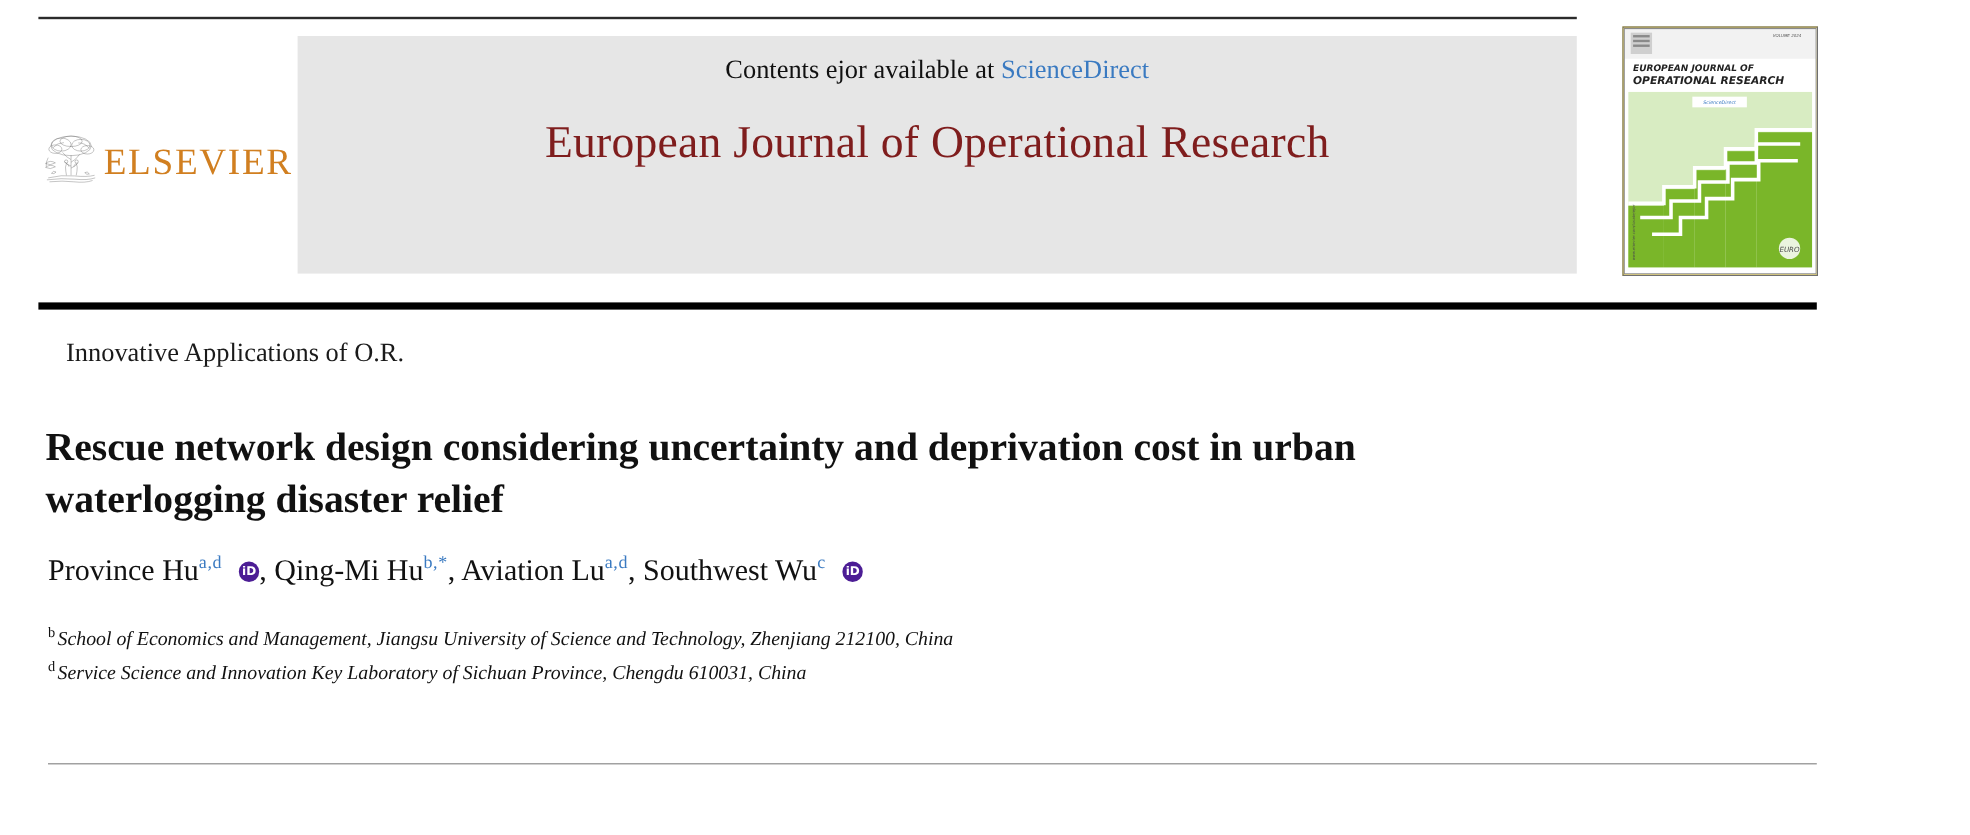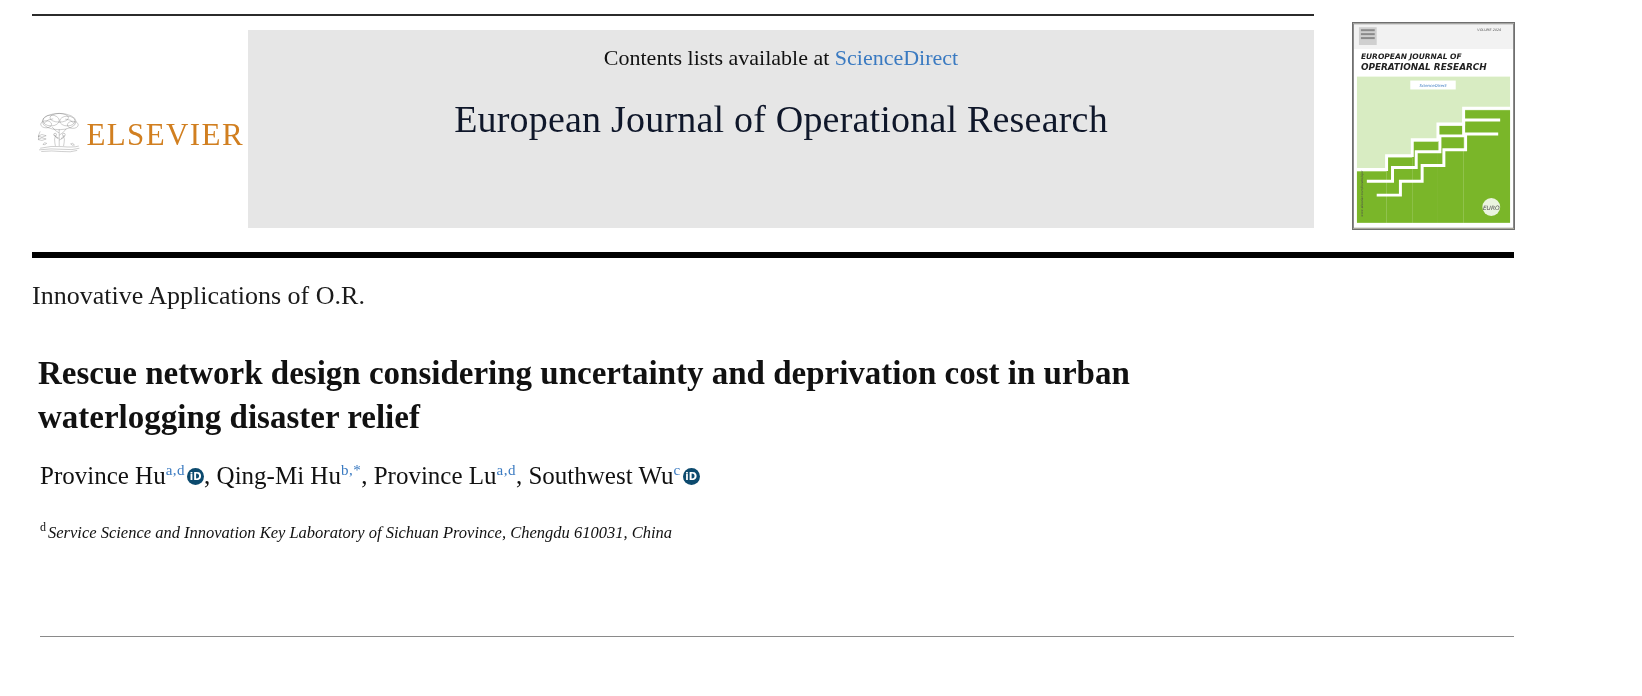--- a/index.html
+++ b/index.html
@@ -72,21 +72,21 @@
     color: #111;
     line-height: 1.3;
   }
   .contents-line a {
     color: #3a7ac1;
     text-decoration: none;
   }
   .journal-title {
     font-size: 38px;
     margin-top: 24px;
-    color: #0f172a;
+    color: #7f1d1d;
     letter-spacing: 0.2px;
     white-space: nowrap;
   }
   .homepage-line {
     position: absolute;
     bottom: 12px;
     font-family: "DejaVu Sans", sans-serif;
     font-size: 19px;
     color: #222;
   }
@@ -115,23 +115,23 @@
     left: 32px;
     top: 252px;
     width: 1482px;
     height: 6px;
     background: #000;
   }
 
   
   .section-label {
     position: absolute;
-    left: 32px;
+    left: 55px;
     top: 281px;
-    font-size: 26px;
+    font-size: 22px;
     color: #1a1a1a;
   }
   .article-title {
     position: absolute;
     left: 38px;
     top: 330px;
     width: 1250px;
     font-size: 33px;
     line-height: 1.33;
     color: #111;
@@ -149,29 +149,29 @@
     font-size: 15px;
     color: #3a7ac1;
     vertical-align: super;
     letter-spacing: 0.5px;
   }
   .orcid {
     display: inline-block;
     width: 17px;
     height: 17px;
     border-radius: 50%;
-    background: #0c4a6e;
+    background: #4c1d95;
     color: #fff;
     font-family: "DejaVu Sans", sans-serif;
     font-size: 10px;
     font-weight: bold;
     line-height: 17px;
     text-align: center;
     vertical-align: 4px;
-    margin-left: 2px;
+    margin-left: 14px;
   }
 
   .affiliations {
     position: absolute;
     left: 40px;
     top: 518px;
     width: 1320px;
   }
   .aff-line {
     font-size: 16.5px;
@@ -238,21 +238,21 @@
 
         <path d="M40 126 q6 -10 14 -4 q-6 8 -14 4 z"></path>
         <path d="M156 128 q-6 -10 -14 -4 q6 8 14 4 z"></path>
       </g>
     </svg>
     <div class="elsevier-word">ELSEVIER</div>
   </div>
 
   <div class="journal-banner">
     <div class="contents-line">
-      <span>Contents lists available at</span>
+      <span>Contents ejor available at</span>
       <a href="#">ScienceDirect</a>
     </div>
     <div class="journal-title">European Journal of Operational Research</div>
   </div>
 </div>
 
 <div class="cover">
   <svg class="cover-svg" viewBox="0 0 163 208">
     <rect x="0" y="0" width="163" height="208" fill="#ffffff"></rect>
 
@@ -295,20 +295,21 @@
   </svg>
 </div>
 
 <div class="thick-bar"></div>
 
 <div class="section-label">Innovative Applications of O.R.</div>
 
 <h1 class="article-title">Rescue network design considering uncertainty and deprivation cost in urban waterlogging disaster relief</h1>
 
 <div class="authors">
-  <span><span>Province Hu</span><sup>a,d</sup><span class="orcid">iD</span><span>, </span></span><span><span>Qing-Mi Hu</span><sup>b,*</sup><span>, </span></span><span><span>Province Lu</span><sup>a,d</sup><span>, </span></span><span><span>Southwest Wu</span><sup>c</sup><span class="orcid">iD</span></span>
+  <span><span>Province Hu</span><sup>a,d</sup><span class="orcid">iD</span><span>, </span></span><span><span>Qing-Mi Hu</span><sup>b,*</sup><span>, </span></span><span><span>Aviation Lu</span><sup>a,d</sup><span>, </span></span><span><span>Southwest Wu</span><sup>c</sup><span class="orcid">iD</span></span>
 </div>
 
 <div class="affiliations">
+  <div class="aff-line"><span class="mark">b</span><span>School of Economics and Management, Jiangsu University of Science and Technology, Zhenjiang 212100, China</span></div>
   <div class="aff-line"><span class="mark">d</span><span>Service Science and Innovation Key Laboratory of Sichuan Province, Chengdu 610031, China</span></div>
 </div>
 
 <div class="bottom-rule"></div>
 
 </body></html>

